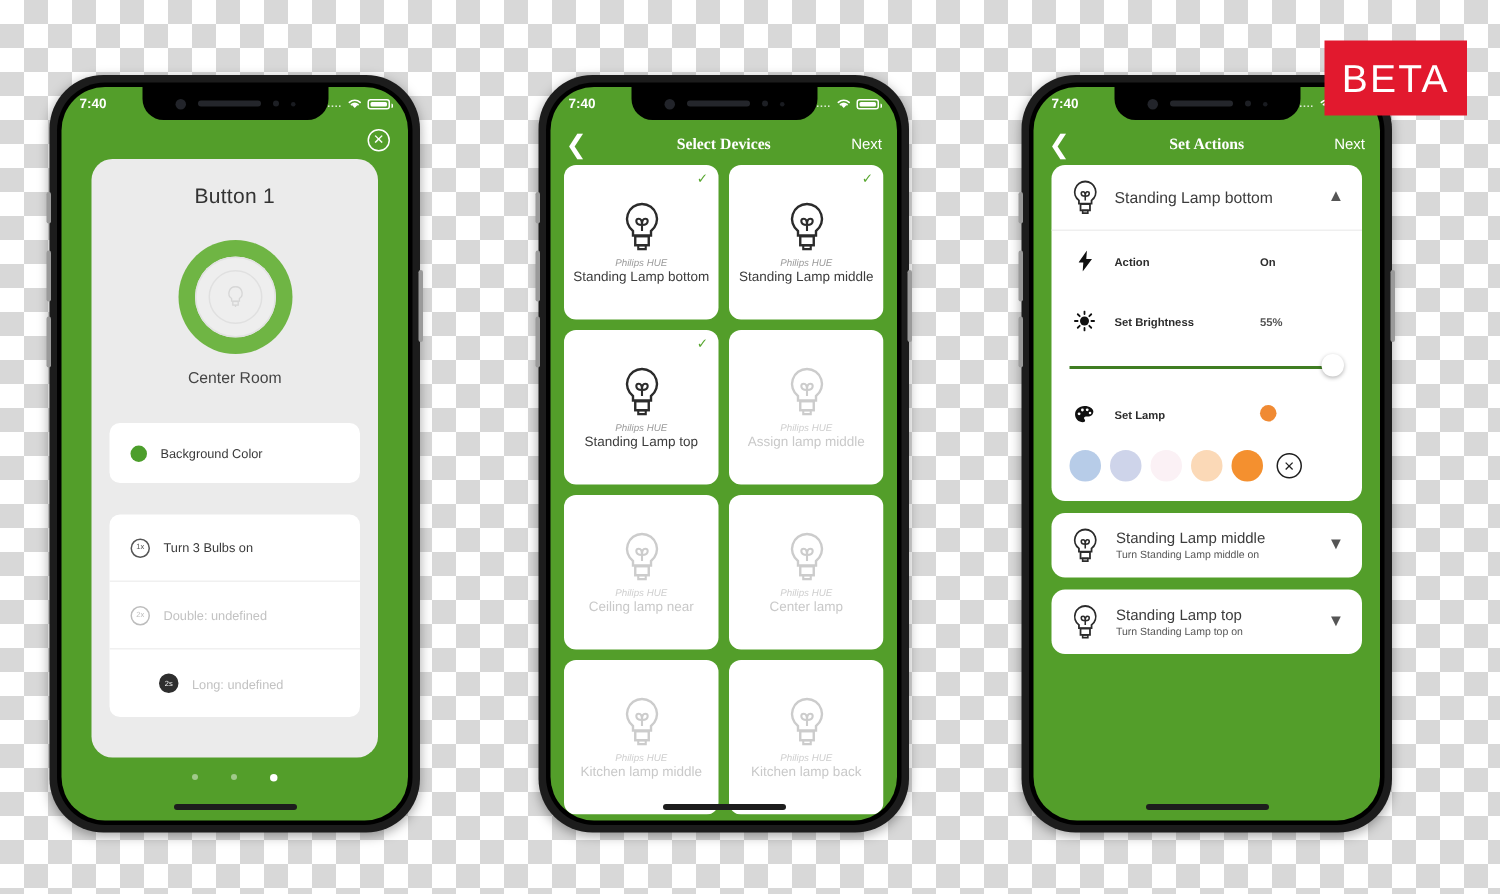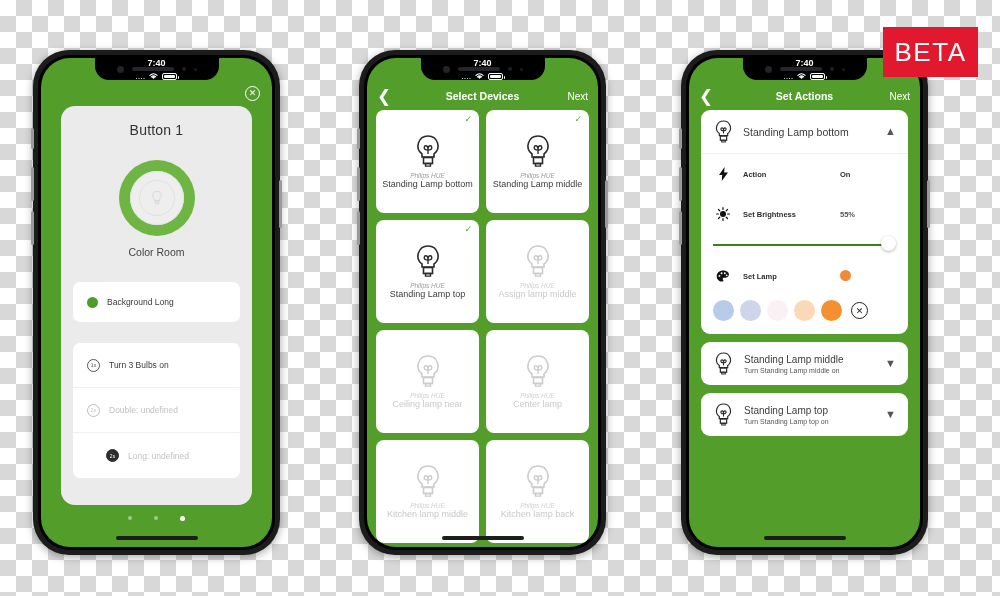--- a/index.html
+++ b/index.html
@@ -77,21 +77,20 @@
   .notch .spk { width: 42px; height: 4px; border-radius: 2px; background: #24262b; }
   .notch .sensor { width: 4px; height: 4px; border-radius: 50%; background: #1d1f24; }
   .notch .sensor2 { width: 3px; height: 3px; border-radius: 50%; background: #191b20; }
 
   
   .statusbar {
     position: absolute; top: 0; left: 0; right: 0; height: 22px;
     display: flex; align-items: center; justify-content: space-between;
     padding: 0 12px; color: #fff; font-size: 9px; font-weight: bold;
     z-index: 10;
-    flex-direction: column;
   }
   .sb-right { display: flex; align-items: center; gap: 3px; }
   .dots-sig { font-size: 7px; letter-spacing: .5px; opacity: .8; }
   .battery {
     width: 15px; height: 7px; border: 1px solid #fff; border-radius: 2px;
     position: relative; padding: 1px;
   }
   .battery::after {
     content:''; position: absolute; right: -3px; top: 2px;
     width: 1.5px; height: 3px; background: #fff; border-radius: 0 1px 1px 0;
@@ -105,21 +104,21 @@
     z-index: 12;
   }
 
   
   .navbar {
     position: absolute; top: 26px; left: 0; right: 0; height: 24px;
     display: flex; align-items: center; color: #fff;
     padding: 0 10px; z-index: 8;
   }
   .nav-back { font-size: 17px; line-height: 1; width: 26px; cursor: pointer; font-weight: 300;}
-  .nav-title { flex: 1; text-align: center; font-size: 10.5px; font-weight: bold; }
+  .nav-title { flex: 1; text-align: center; font-size: 10.5px; font-weight: bold; font-family: Liberation Serif, serif; }
   .nav-next { font-size: 10px; width: 26px; text-align: right; cursor: pointer; }
 
   
   .close-x {
     position: absolute; top: 28px; right: 12px;
     width: 15px; height: 15px; border-radius: 50%;
     border: 1.2px solid #fff; color: #fff;
     display: flex; align-items: center; justify-content: center;
     font-size: 9px; line-height: 1; z-index: 10; cursor: pointer;
   }
@@ -309,26 +308,26 @@
             <div class="ring-inner">
               <div class="ring-inner2">
                 <svg width="14" height="16" viewBox="0 0 14 16">
                   <path d="M7 1.2a4.3 4.3 0 0 0-2.6 7.8v1.7h5.2V9A4.3 4.3 0 0 0 7 1.2z" fill="none" stroke="#d6d6d6" stroke-width=".9"></path>
                   <rect x="5.2" y="11" width="3.6" height="2.4" fill="none" stroke="#d6d6d6" stroke-width=".9"></rect>
                   <path d="M7 13.4v1.3" stroke="#d6d6d6" stroke-width=".9"></path>
                 </svg>
               </div>
             </div>
           </div>
-          <div class="assign-room">Color Room</div>
+          <div class="assign-room">Center Room</div>
         </div>
 
         <div class="bg-color-card">
           <span class="swatch-dot"></span>
-          <span class="bg-color-label">Background Long</span>
+          <span class="bg-color-label">Background Color</span>
         </div>
 
         <div class="actions-card">
           <div class="action-row">
             <span class="badge">1x</span>
             <span class="action-label">Turn 3 Bulbs on</span>
           </div>
           <div class="action-row">
             <span class="badge muted">2x</span>
             <span class="action-label muted">Double: undefined</span>

